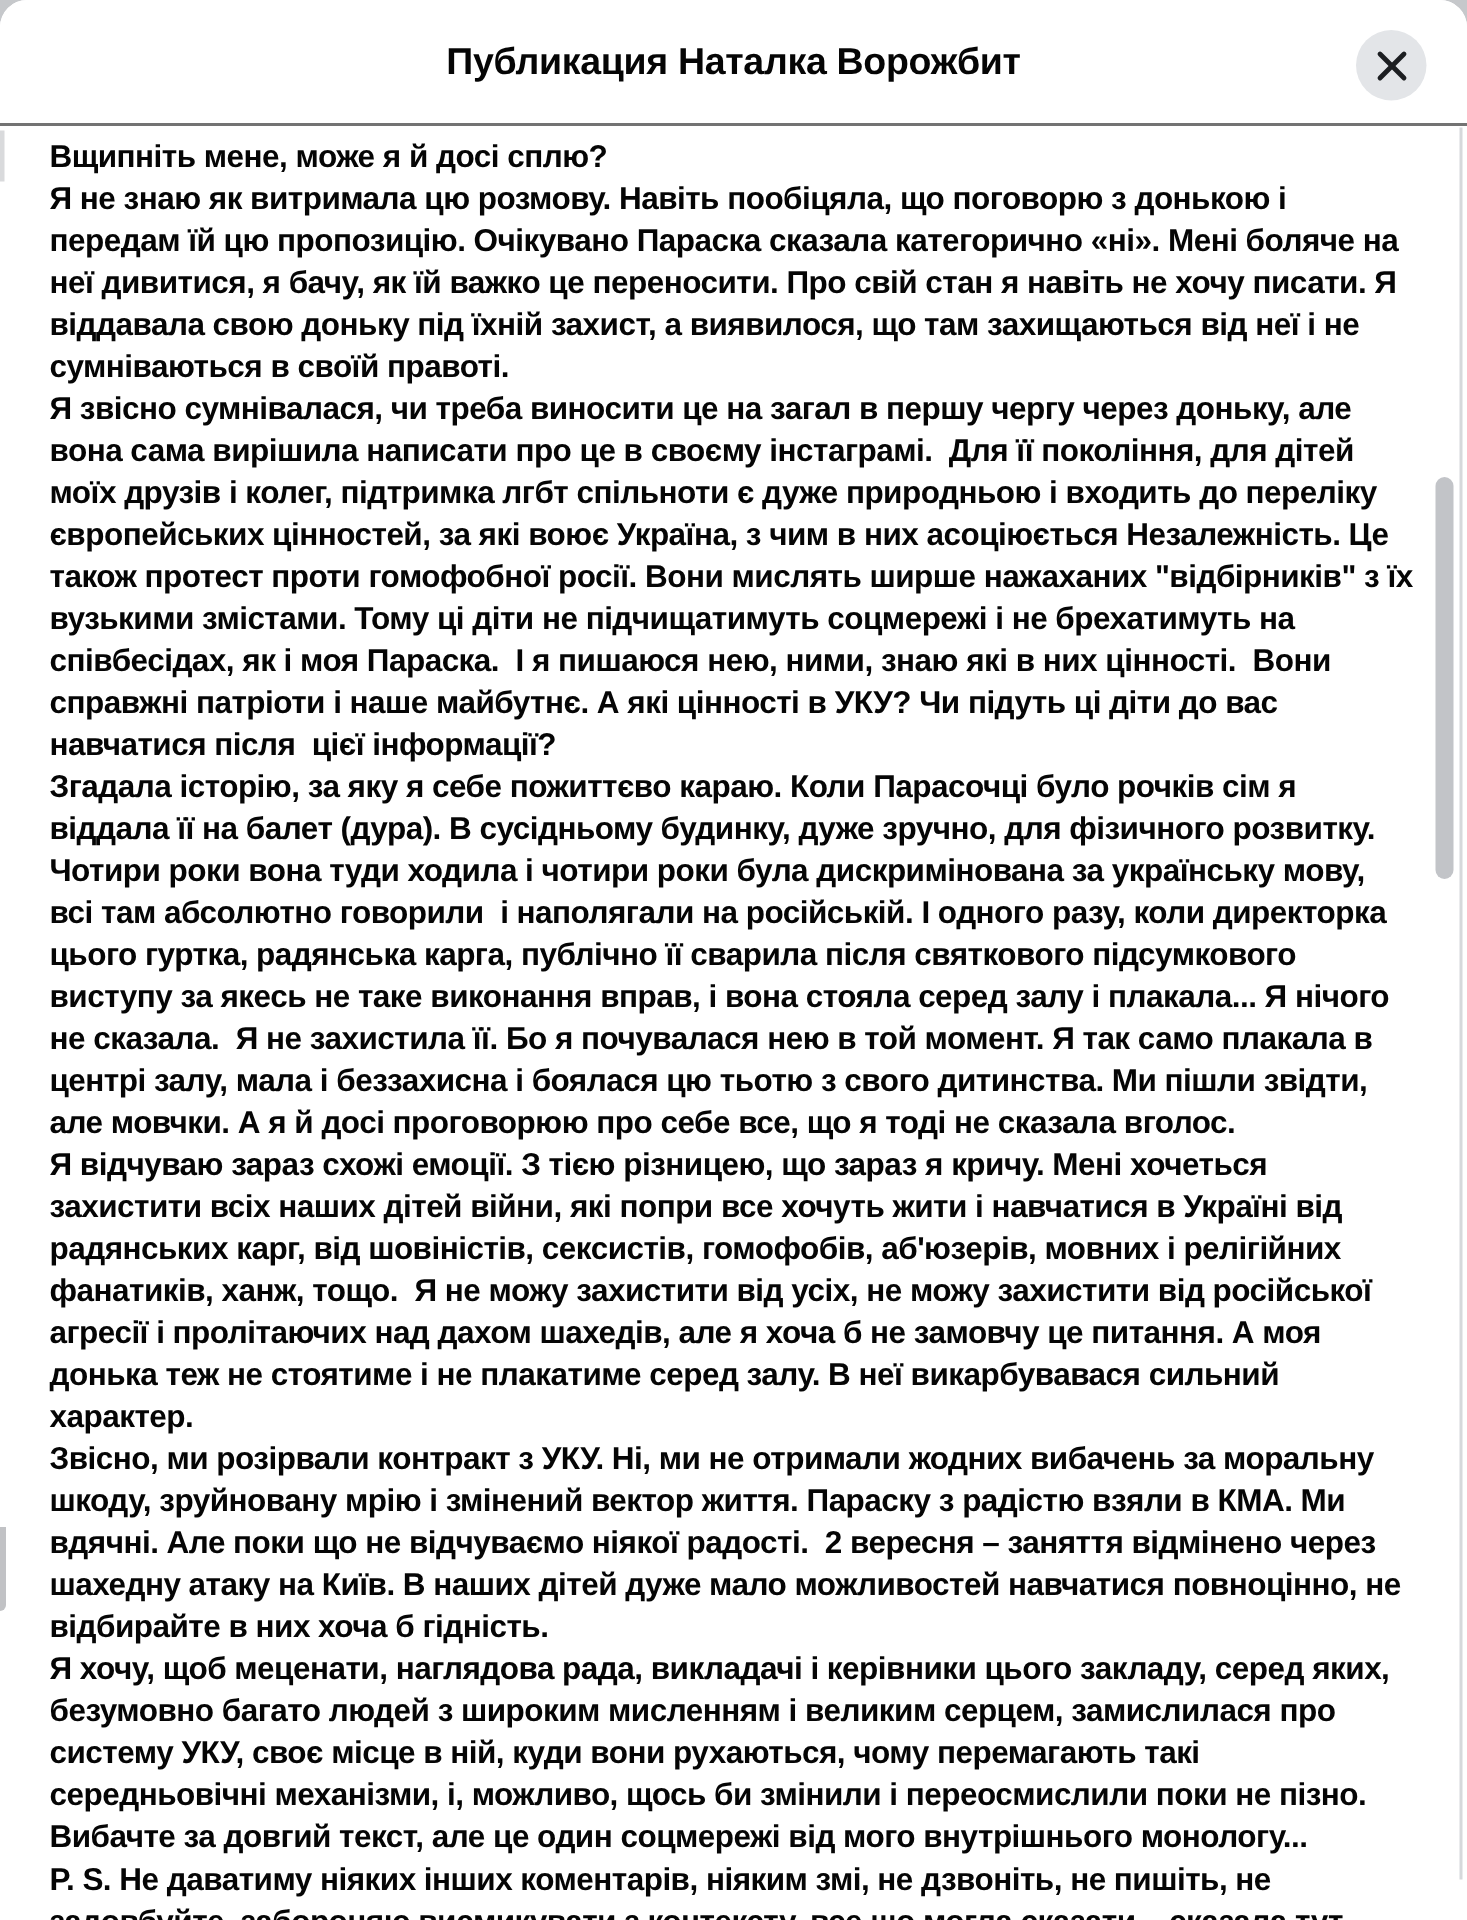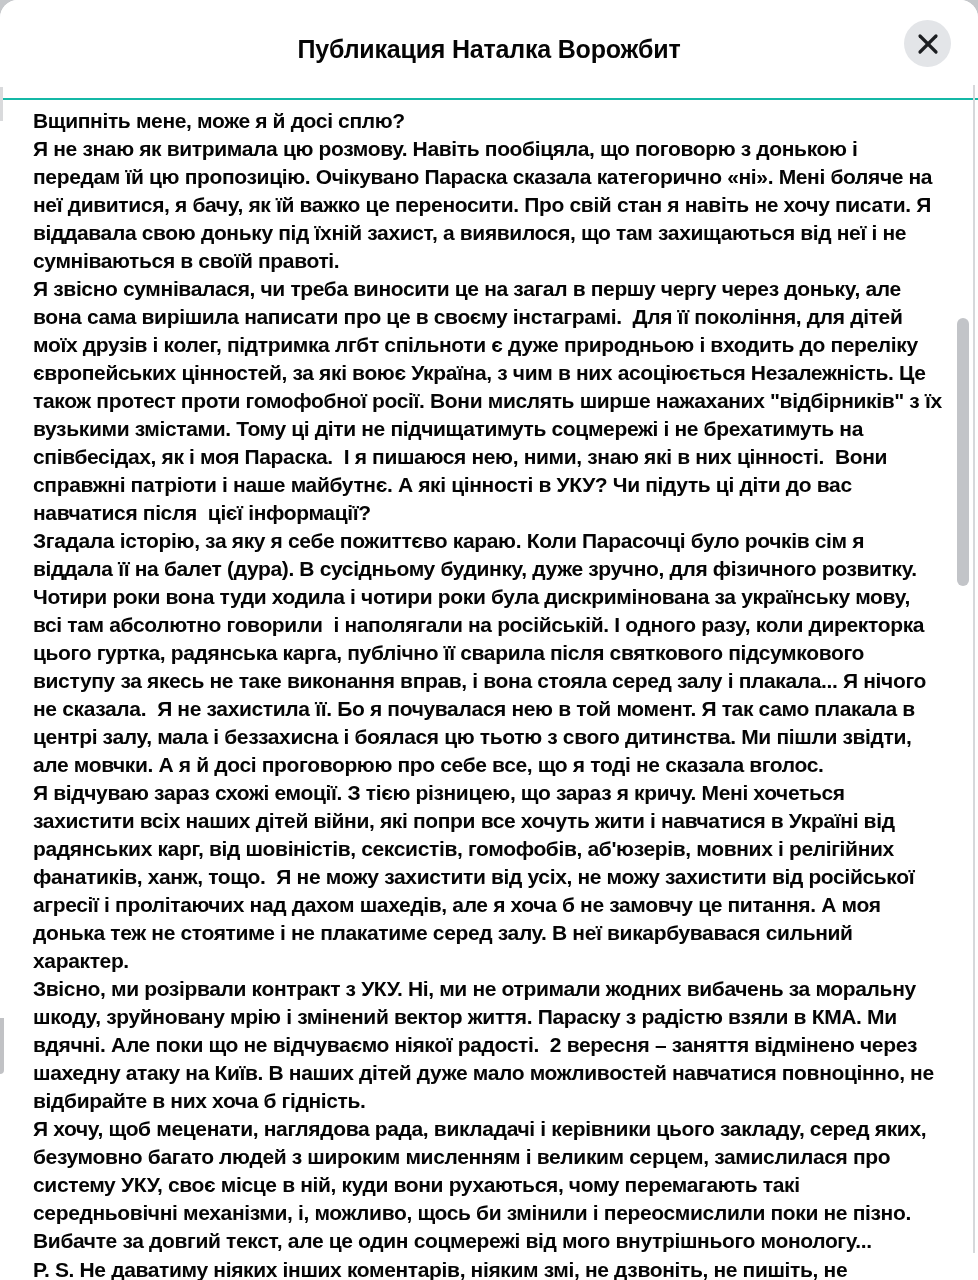--- a/index.html
+++ b/index.html
@@ -14,26 +14,26 @@
   }
   .modal {
     position: absolute;
     inset: 0;
     background: #ffffff;
     border-radius: 18px 18px 0 0;
     overflow: hidden;
   }
   .modal-header {
     position: relative;
-    height: 100px;
+    height: 84px;
     display: flex;
     align-items: center;
     justify-content: center;
     background: #ffffff;
-    border-bottom: 2px solid #14b8a6;
+    border-bottom: 2px solid #737373;
   }
   .modal-title {
     font-size: 25px;
     font-weight: 700;
     color: #050505;
     letter-spacing: -0.2px;
   }
   .close-btn {
     position: absolute;
     top: 20px;

